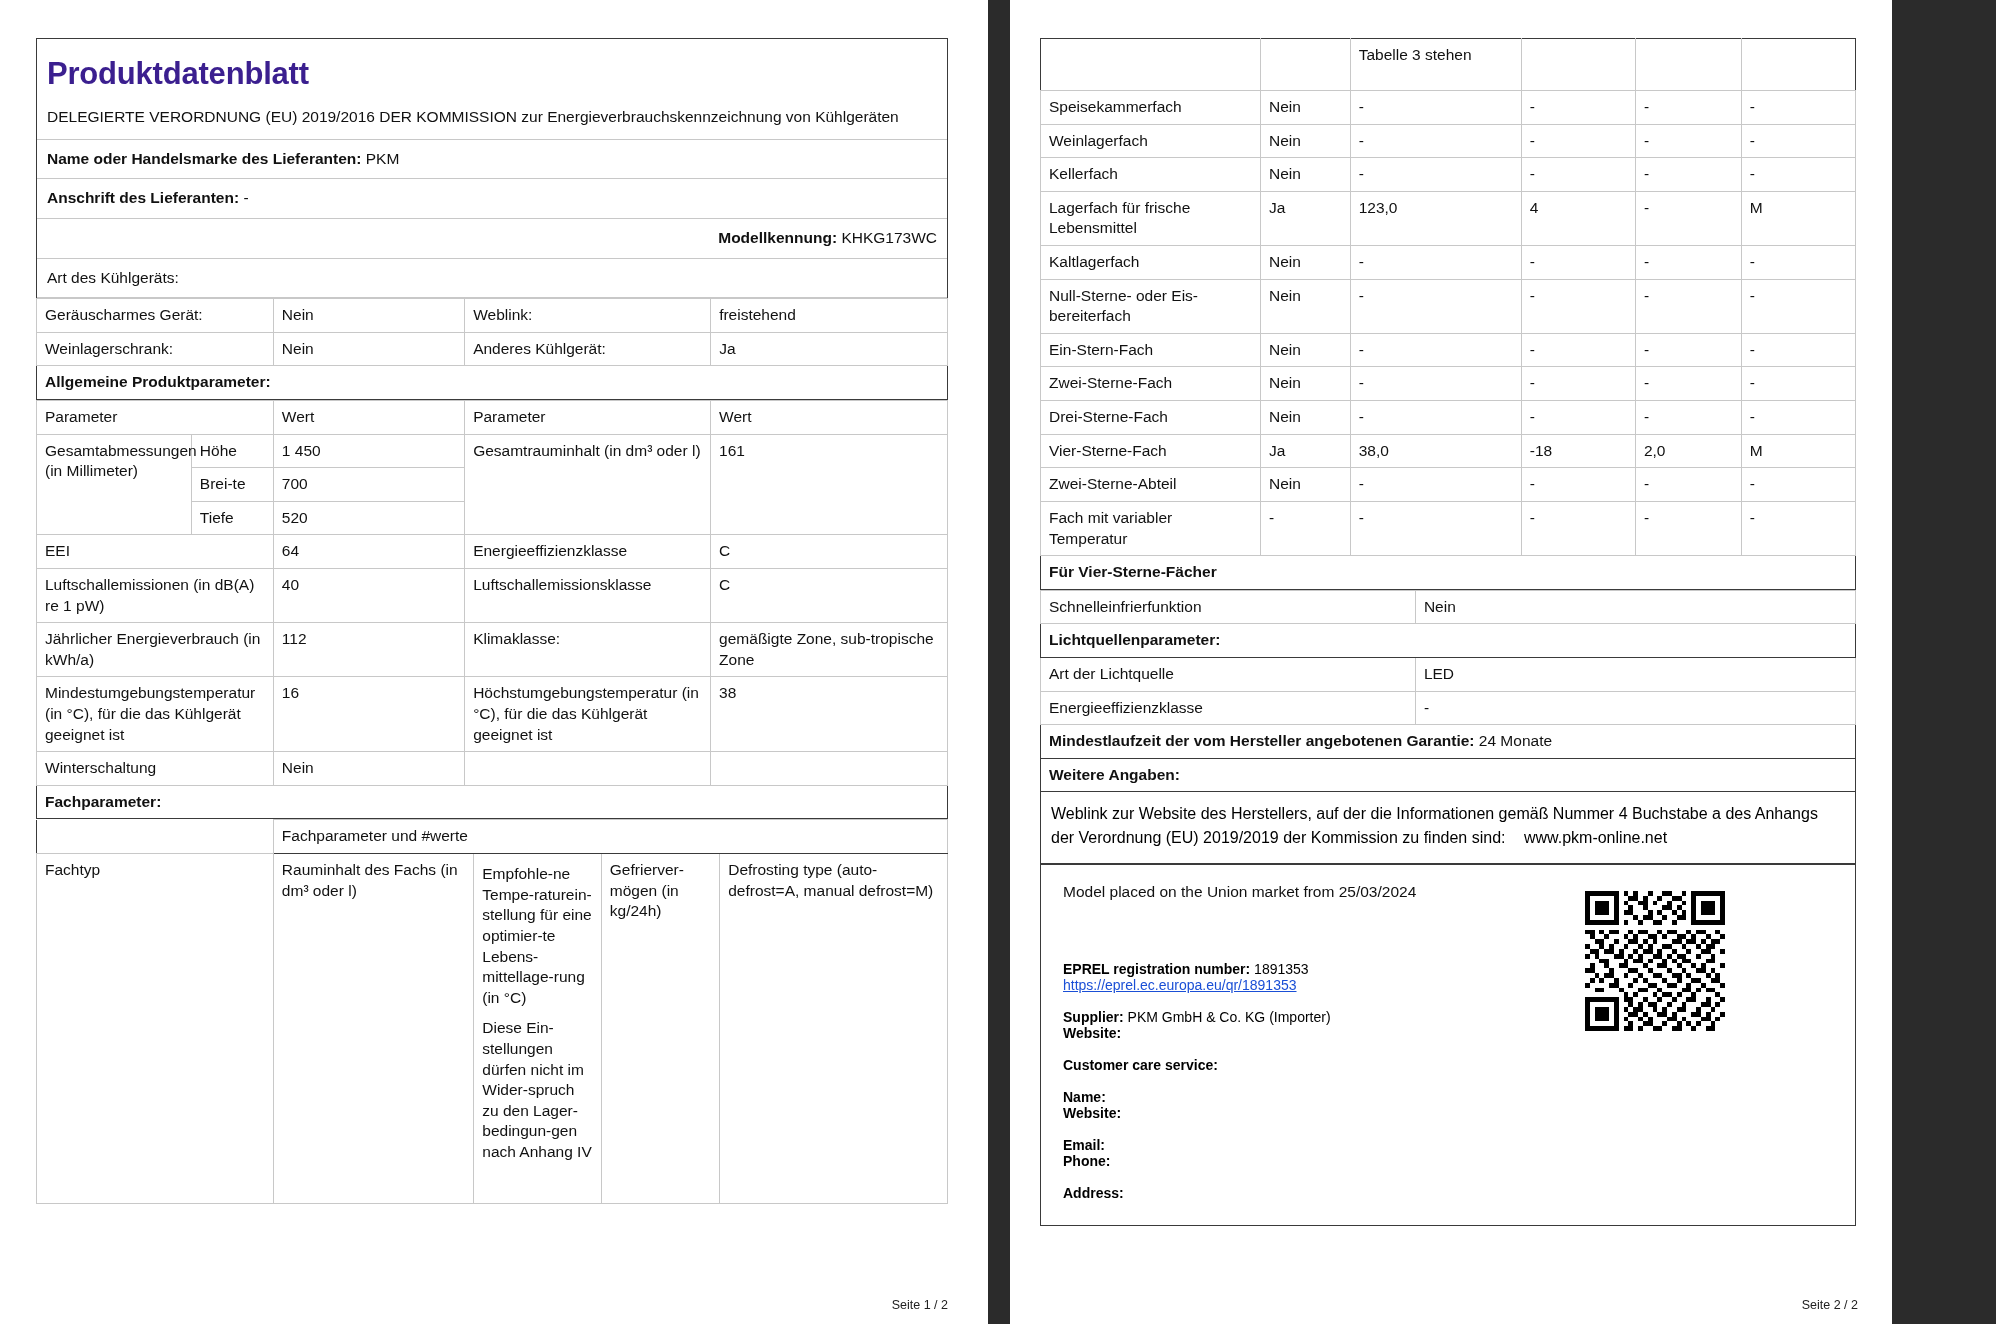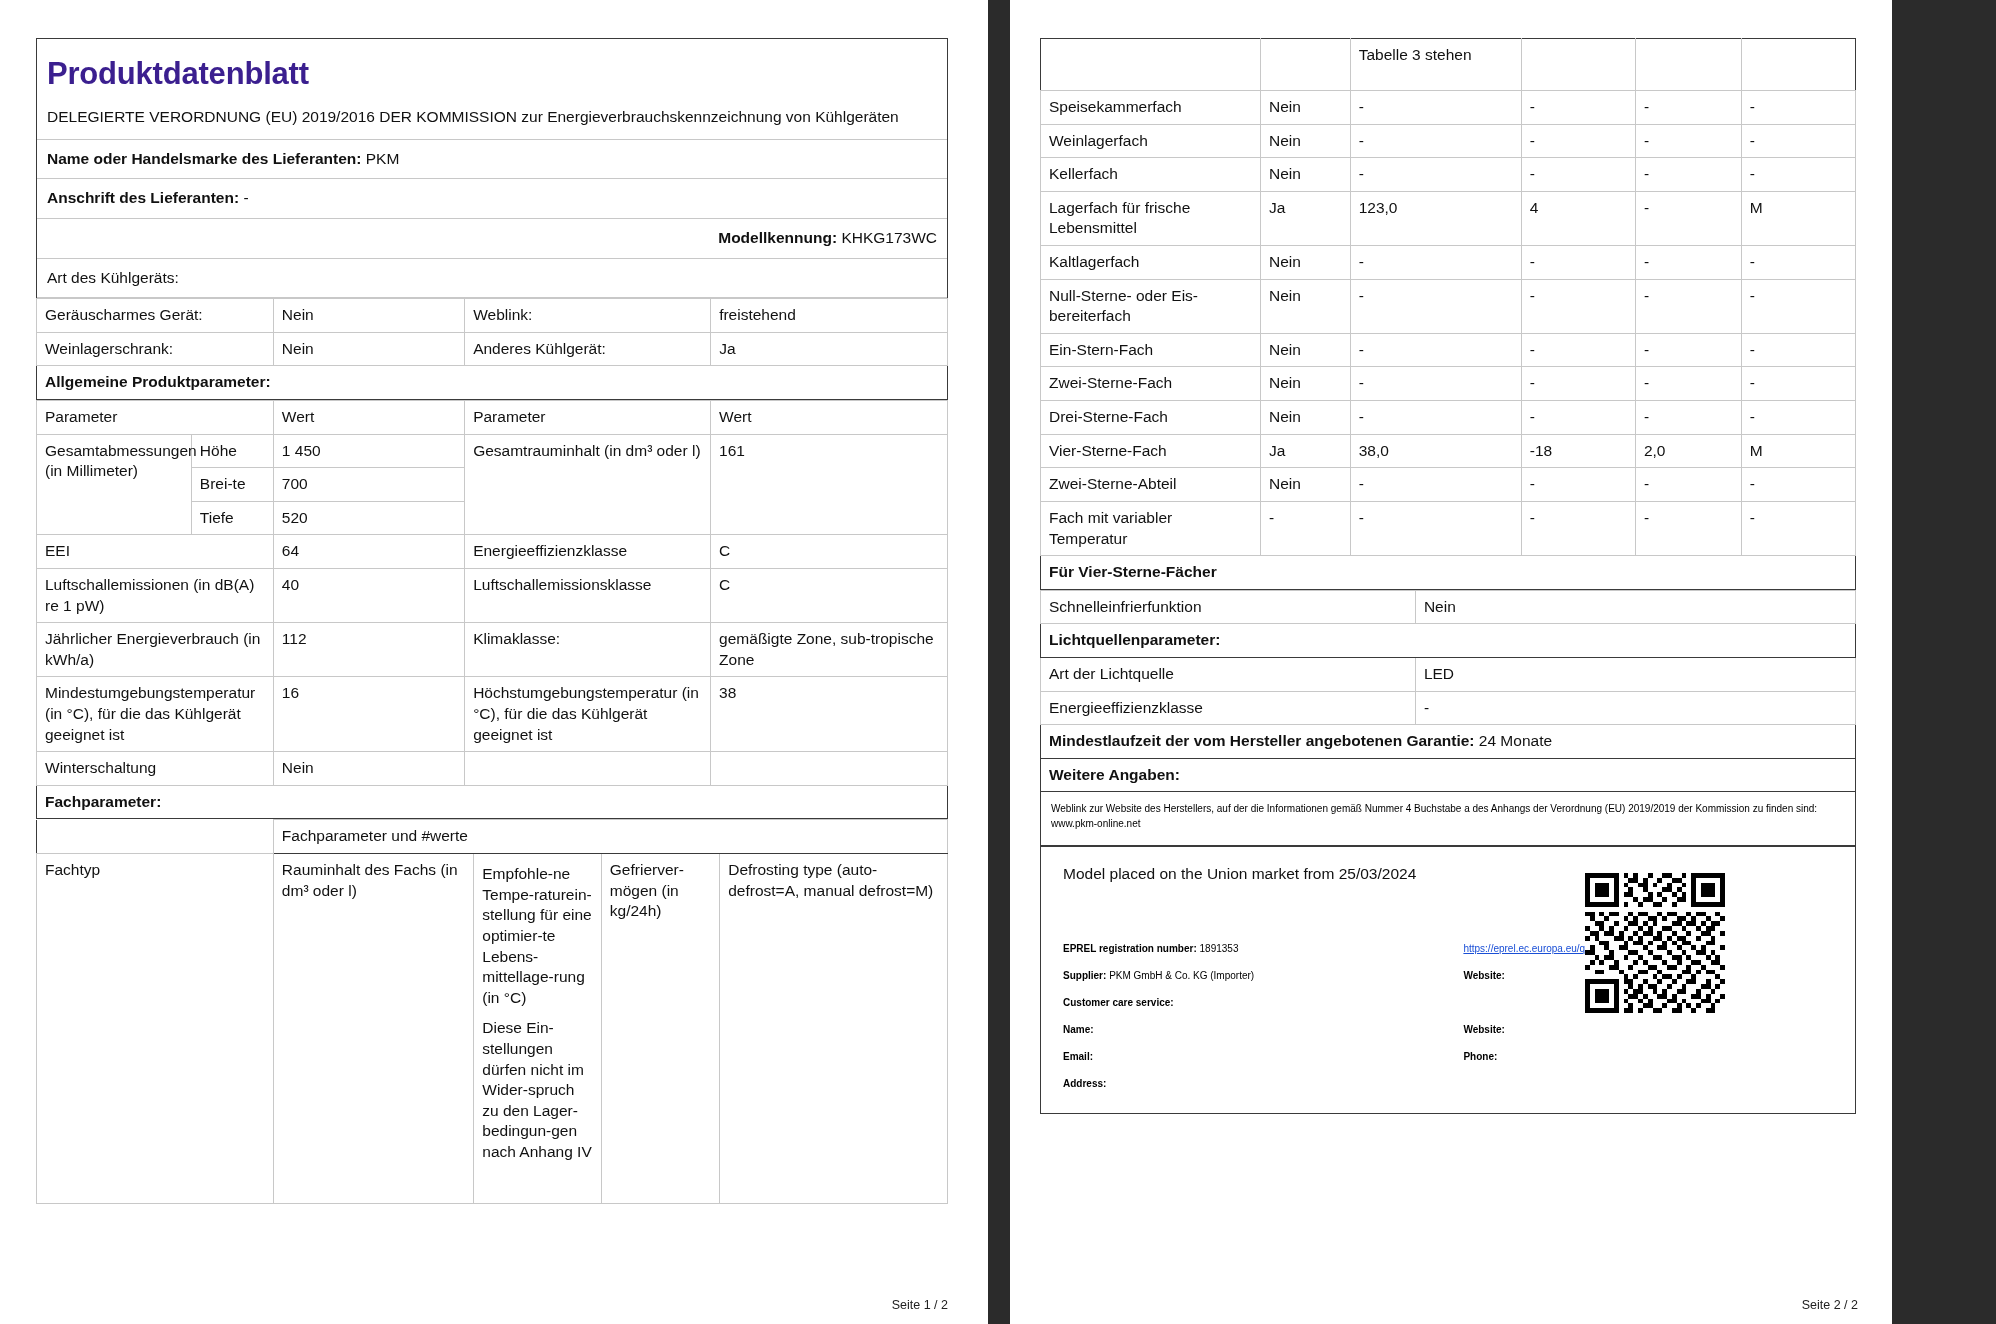--- a/index.html
+++ b/index.html
@@ -65,25 +65,25 @@
     position:absolute; bottom:12px; right:40px;
     font-size:12.5px; color:#222;
   }
   .footer-page.rightp { right:34px; }
   .kv { font-size:15.5px; color:#111; }
   a.link { color:#1a4fd6; text-decoration:underline; }
 
   .qr { width:140px; height:140px; }
 
   .contact-box { border:1px solid #3a3a3a; margin-top:0; padding:18px 22px 24px 22px; position:relative; }
-  .contact-row { display:flex; font-size:10px; margin-bottom:16px; }
+  .contact-row { display:flex; font-size:14px; margin-bottom:16px;flex-direction:column; }
   .contact-row .c1 { width:52%; }
   .contact-row .c2 { width:48%; }
 
-  .weblink-box { border:1px solid #3a3a3a; border-top:0; padding:10px 10px 14px 10px; font-size:10px; line-height:1.45; }
+  .weblink-box { border:1px solid #3a3a3a; border-top:0; padding:10px 10px 14px 10px; font-size:16px; line-height:1.45; }
 </style>
 </head>
 <body>
 
 <div class="spread">
 
   <div class="page left">
     <div class="pad-left">
 
       <div class="outer" style="border-bottom:0;">

